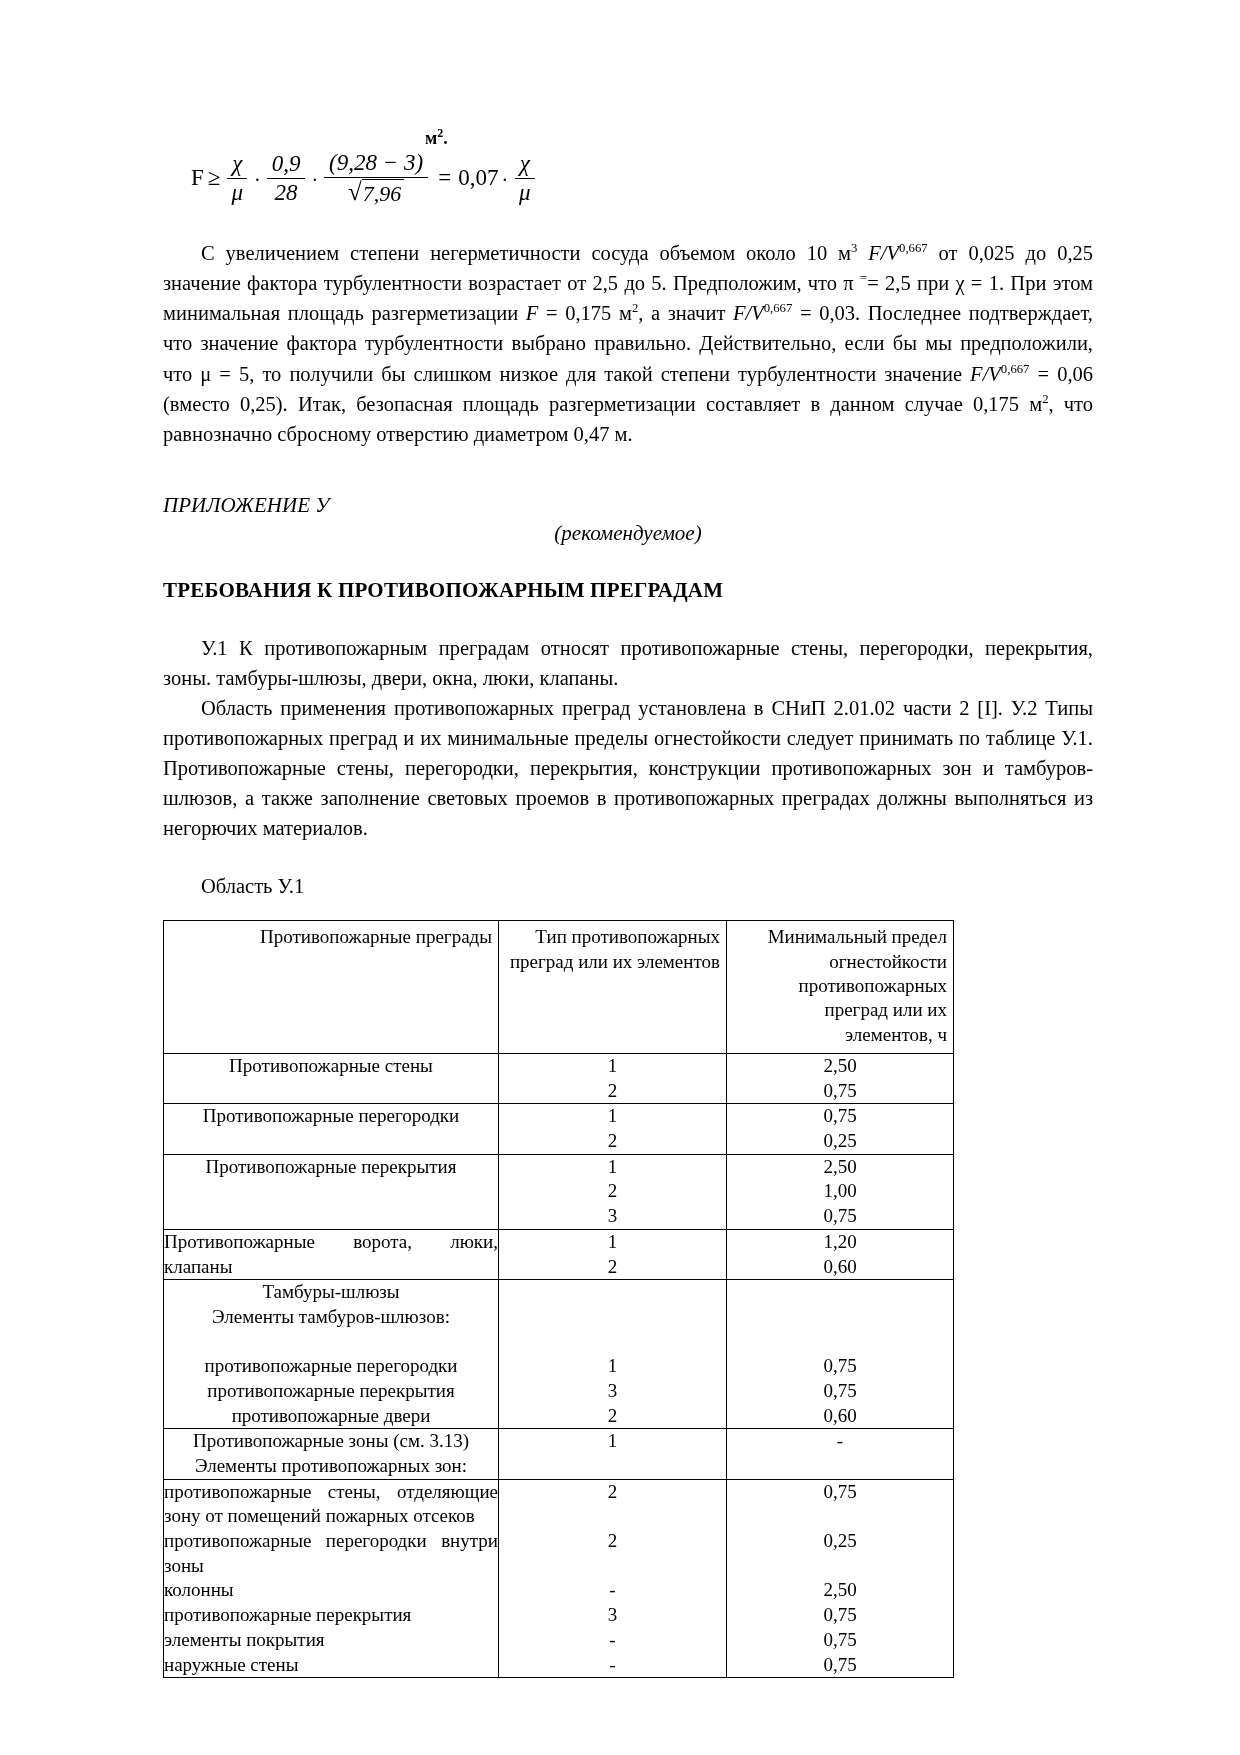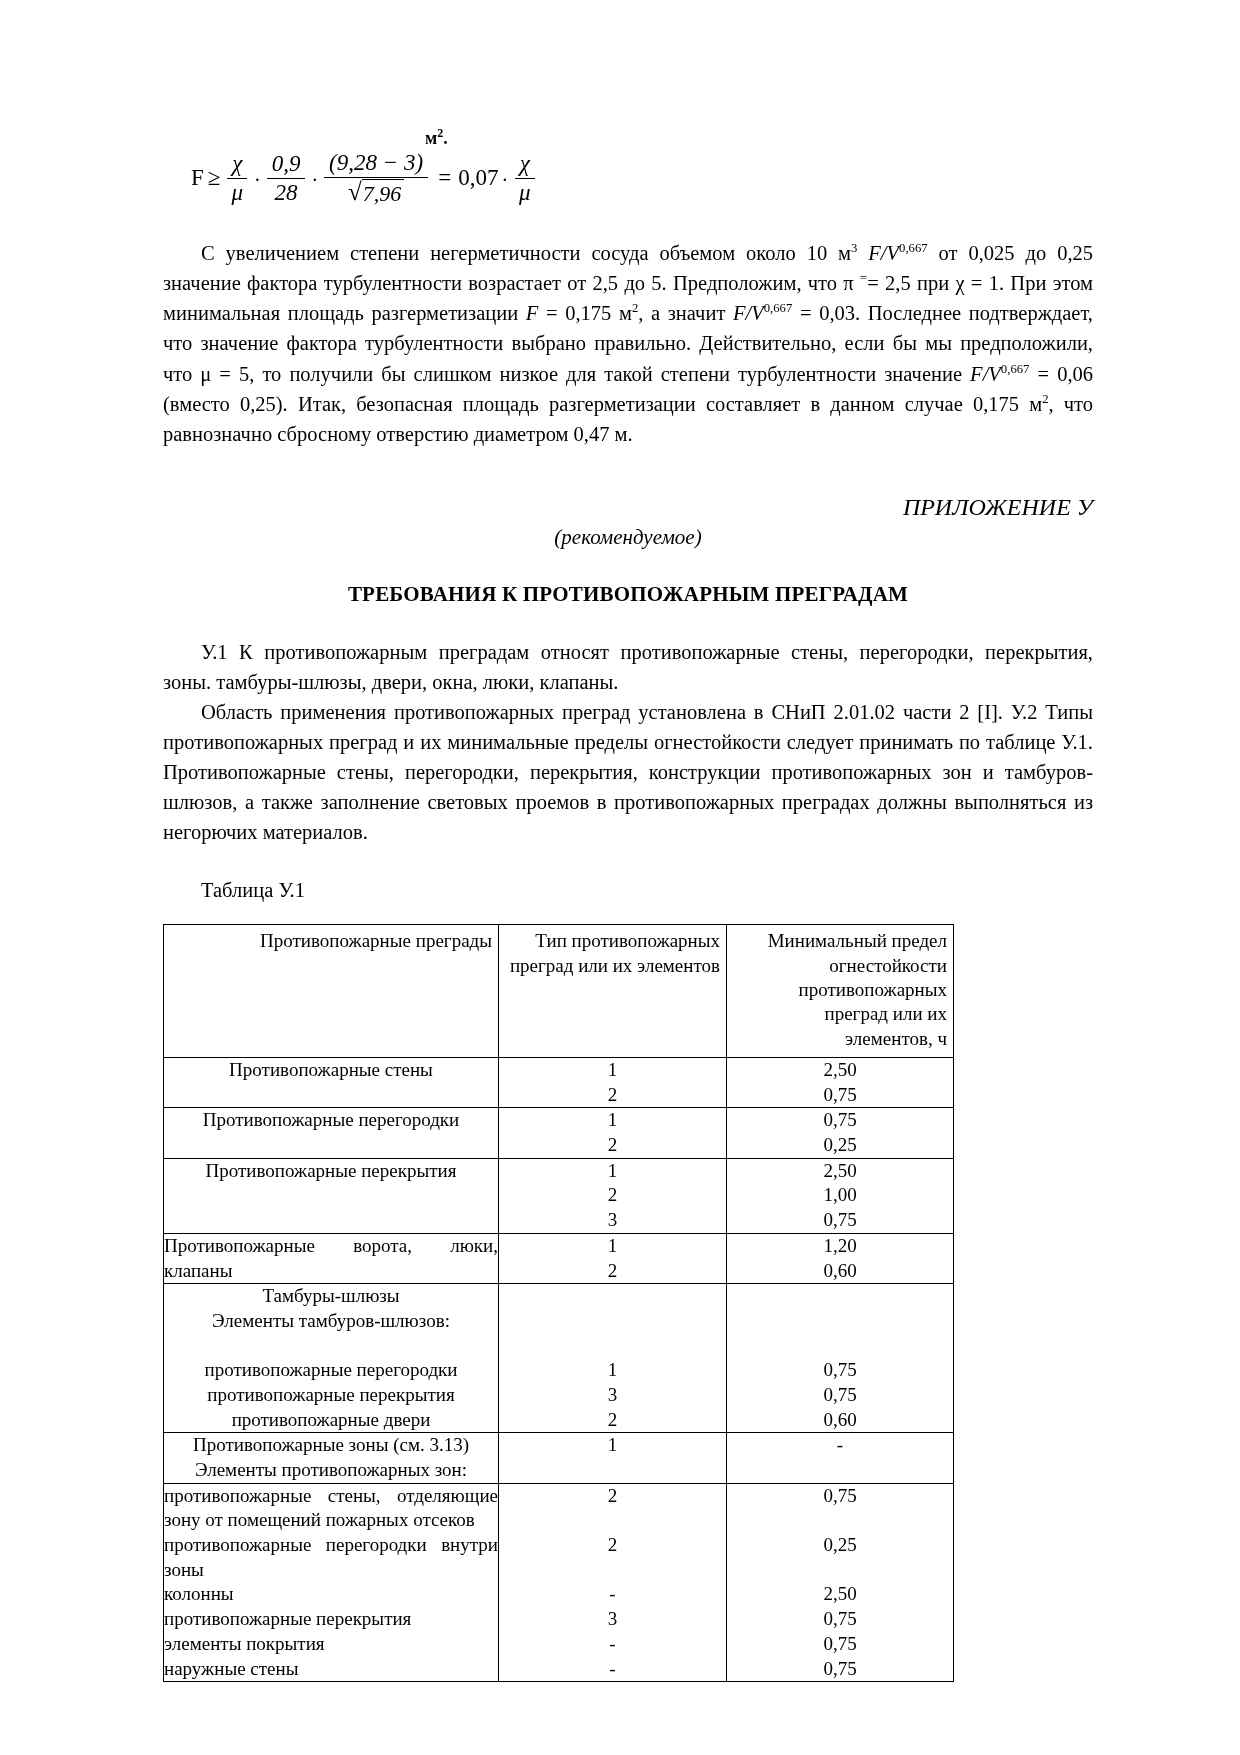--- a/index.html
+++ b/index.html
@@ -105,34 +105,33 @@
     text-indent: 38px;
     margin: 0 0 0 0;
     hyphens: none;
   }
   p.body.tight { margin-top: 0; }
   .ital { font-style: italic; }
   sup { font-size: 0.62em; vertical-align: super; line-height: 0; }
 
   
   .app-title {
-    text-align: right;
+    text-align: left;
     font-style: italic;
-    font-size: 24px;
+    font-size: 21px;
     margin-top: 42px;
     line-height: 1.35;
   }
   .app-sub {
     text-align: center;
     font-style: italic;
     font-size: 21px;
     line-height: 1.35;
   }
   .main-title {
-    text-align: center;
     font-weight: bold;
     font-size: 21px;
     margin-top: 30px;
     letter-spacing: 0.2px;
   }
   .table-caption {
     font-size: 20.5px;
     text-indent: 38px;
     margin-top: 32px;
     margin-bottom: 22px;
@@ -221,21 +220,21 @@
 
     <p class="body"><span>С увеличением степени негерметичности сосуда объемом около 10 м</span><sup>3</sup><span> </span><span class="ital">F/V</span><sup>0,667</sup><span> от 0,025 до 0,25 значение фактора турбулентности возрастает от 2,5 до 5. Предположим, что π </span><sup>=</sup><span>= 2,5 при χ = 1. При этом минимальная площадь разгерметизации </span><span class="ital">F</span><span> = 0,175 м</span><sup>2</sup><span>, а значит </span><span class="ital">F/V</span><sup>0,667</sup><span> = 0,03. Последнее подтверждает, что значение фактора турбулентности выбрано правильно. Действительно, если бы мы предположили, что μ = 5, то получили бы слишком низкое для такой степени турбулентности значение </span><span class="ital">F/V</span><sup>0,667</sup><span> = 0,06 (вместо 0,25). Итак, безопасная площадь разгерметизации составляет в данном случае 0,175 м</span><sup>2</sup><span>, что равнозначно сбросному отверстию диаметром 0,47 м.</span></p>
 
     <div class="app-title">ПРИЛОЖЕНИЕ У</div>
     <div class="app-sub">(рекомендуемое)</div>
     <div class="main-title">ТРЕБОВАНИЯ К ПРОТИВОПОЖАРНЫМ ПРЕГРАДАМ</div>
 
     <p class="body" style="margin-top:30px;">У.1 К противопожарным преградам относят противопожарные стены, перегородки, перекрытия, зоны. тамбуры-шлюзы, двери, окна, люки, клапаны.</p>
     <p class="body tight">Область применения противопожарных преград установлена в СНиП 2.01.02 части 2 [I]. У.2 Типы противопожарных преград и их минимальные пределы огнестойкости следует принимать по таблице У.1. Противопожарные стены, перегородки, перекрытия, конструкции противопожарных зон и тамбуров-шлюзов, а также заполнение световых проемов в противопожарных преградах должны выполняться из негорючих материалов.</p>
 
-    <div class="table-caption">Таблица У.1</div>
+    <div class="table-caption">Область У.1</div>
 
     <table class="req">
       <colgroup>
         <col class="col-a">
           <col class="col-b">
           <col class="col-c">
       </colgroup>
       <thead>
         <tr>
           <th>Противопожарные преграды</th>

